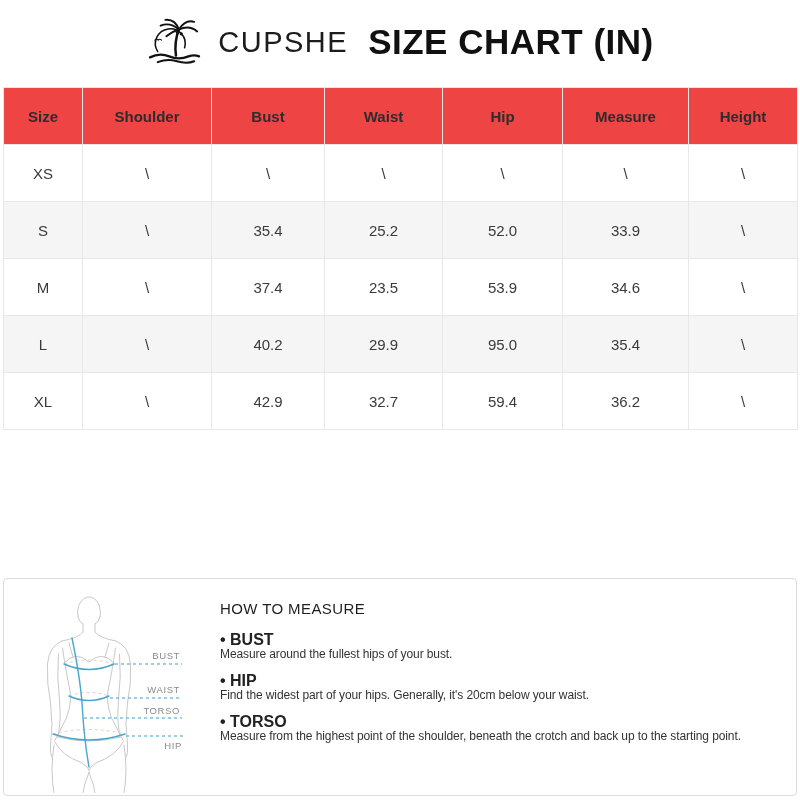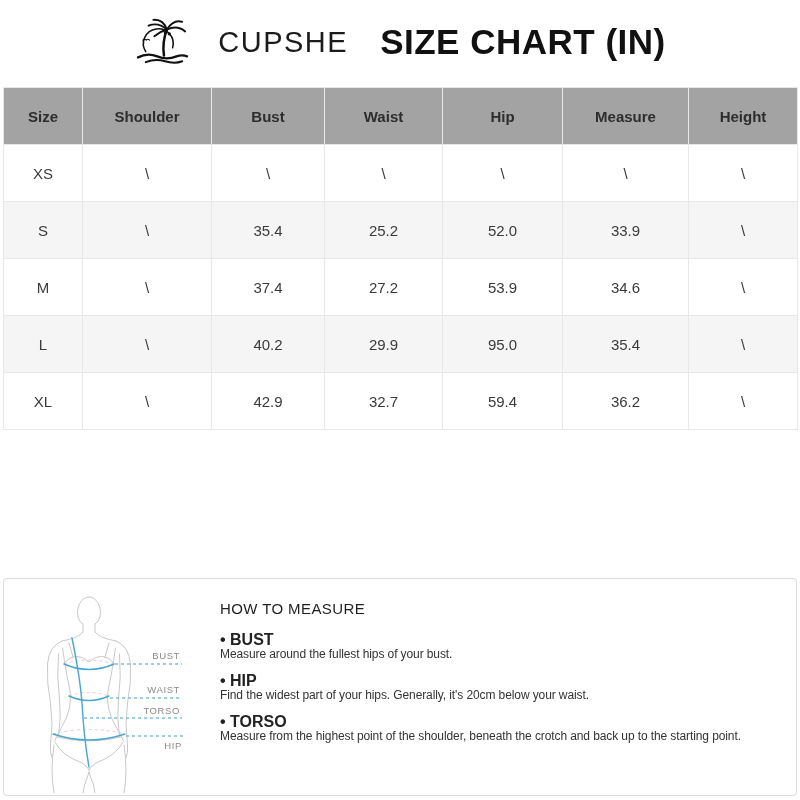--- a/index.html
+++ b/index.html
@@ -3,39 +3,39 @@
 <meta charset="utf-8">
 <style>
   html,body{margin:0;padding:0;}
   body{
     width:800px;height:800px;position:relative;background:#ffffff;
     font-family:"Liberation Sans", sans-serif;color:#333;overflow:hidden;
   }
   
   .brand-header{
     position:absolute;top:14px;left:0;width:800px;height:56px;
-    display:flex;align-items:center;justify-content:center;gap:26px;
+    display:flex;align-items:center;justify-content:center;gap:14px;
   }
   .logo-svg{width:58px;height:50px;flex:0 0 auto;}
   .brand-name{
     font-size:29px;font-weight:500;letter-spacing:1.5px;color:#1c1c1c;
   }
   .chart-title{
     font-size:35px;font-weight:800;letter-spacing:0.5px;color:#111;margin-left:6px;
   }
   
   .size-table{
     position:absolute;top:87px;left:3px;width:794px;
     border-collapse:collapse;table-layout:fixed;font-size:15px;
   }
   .size-table th,.size-table td{
     border:1px solid #e8e8e8;text-align:center;vertical-align:middle;
     height:56px;padding:0;color:#3a3a3a;font-weight:400;
   }
-  .size-table thead th{background:#a3a3a3;font-weight:700;color:#2d2d2d;}
+  .size-table thead th{background:#ef4444;font-weight:700;color:#2d2d2d;}
   .size-table tbody tr:nth-child(even){background:#f5f5f5;}
   
   .measure-box{
     position:absolute;top:578px;left:3px;width:792px;height:216px;
     border:1px solid #dcdcdc;border-radius:4px;background:#fff;
   }
   .figure-svg{position:absolute;left:20px;top:8px;width:170px;height:206px;}
   .measure-text{position:absolute;left:216px;top:21px;width:572px;}
   .measure-heading{
     margin:0 0 15px 0;font-size:15px;font-weight:400;letter-spacing:0.4px;color:#1f1f1f;
@@ -122,21 +122,21 @@
       <td>35.4</td>
       <td>25.2</td>
       <td>52.0</td>
       <td>33.9</td>
       <td>\</td>
     </tr>
     <tr>
       <td>M</td>
       <td>\</td>
       <td>37.4</td>
-      <td>27.2</td>
+      <td>23.5</td>
       <td>53.9</td>
       <td>34.6</td>
       <td>\</td>
     </tr>
     <tr>
       <td>L</td>
       <td>\</td>
       <td>40.2</td>
       <td>29.9</td>
       <td>95.0</td>

